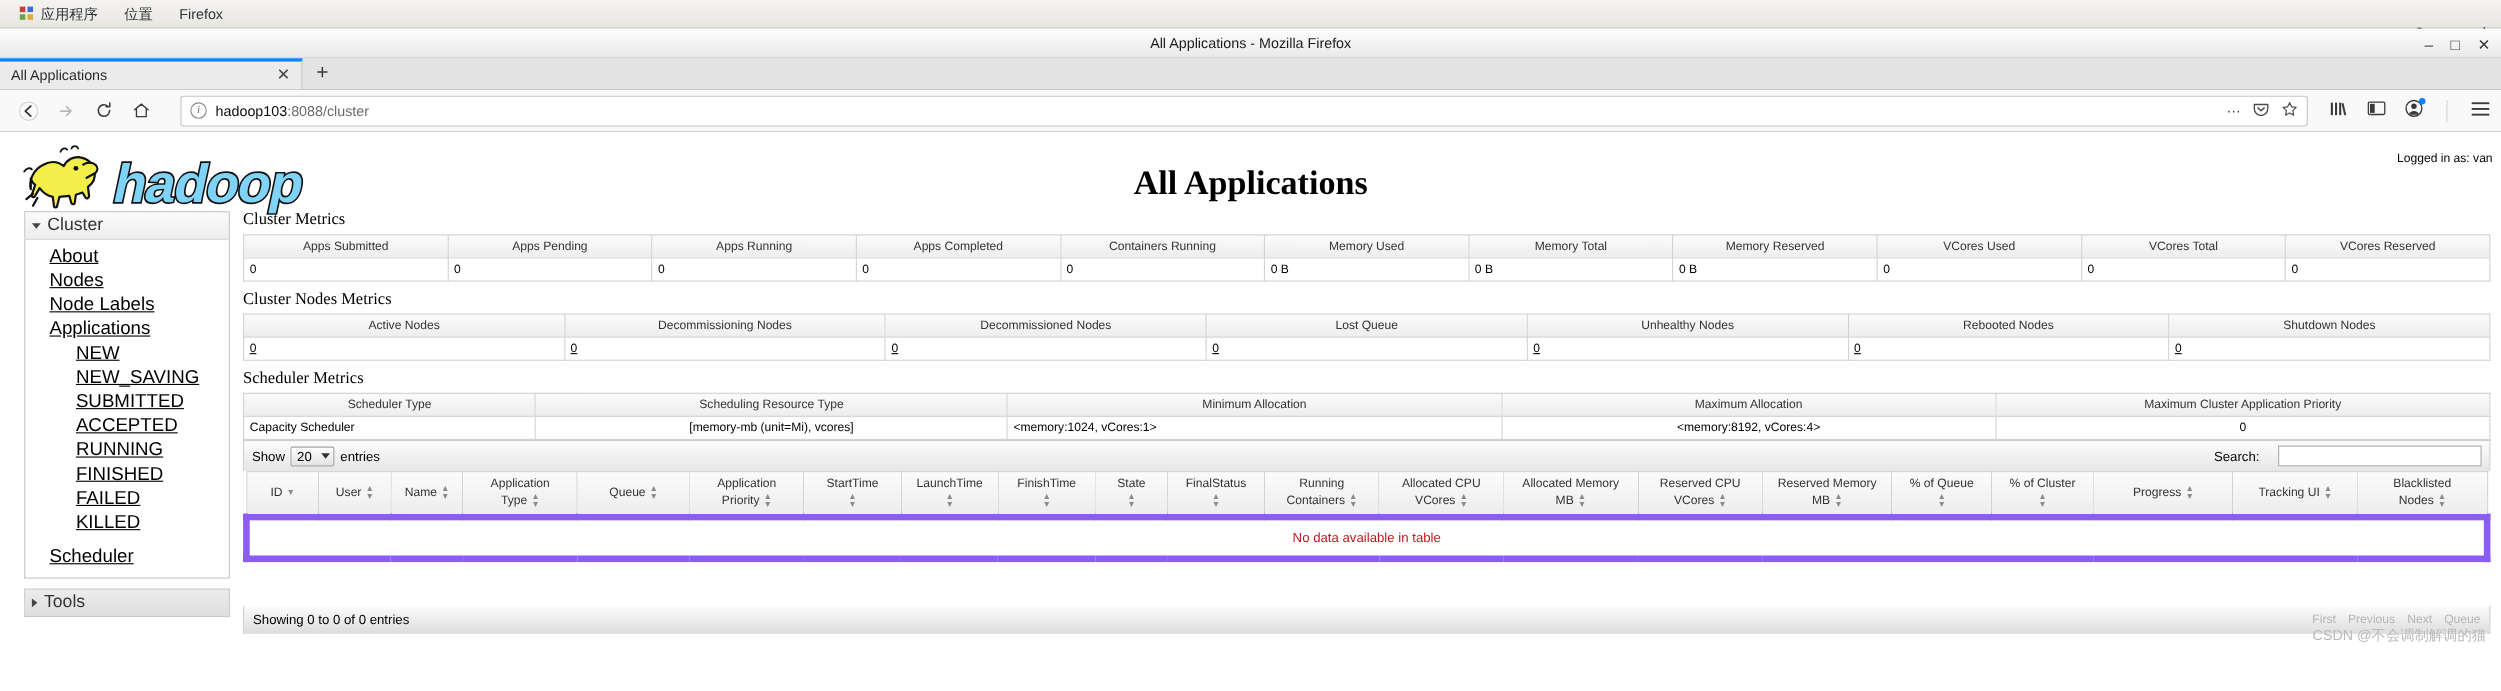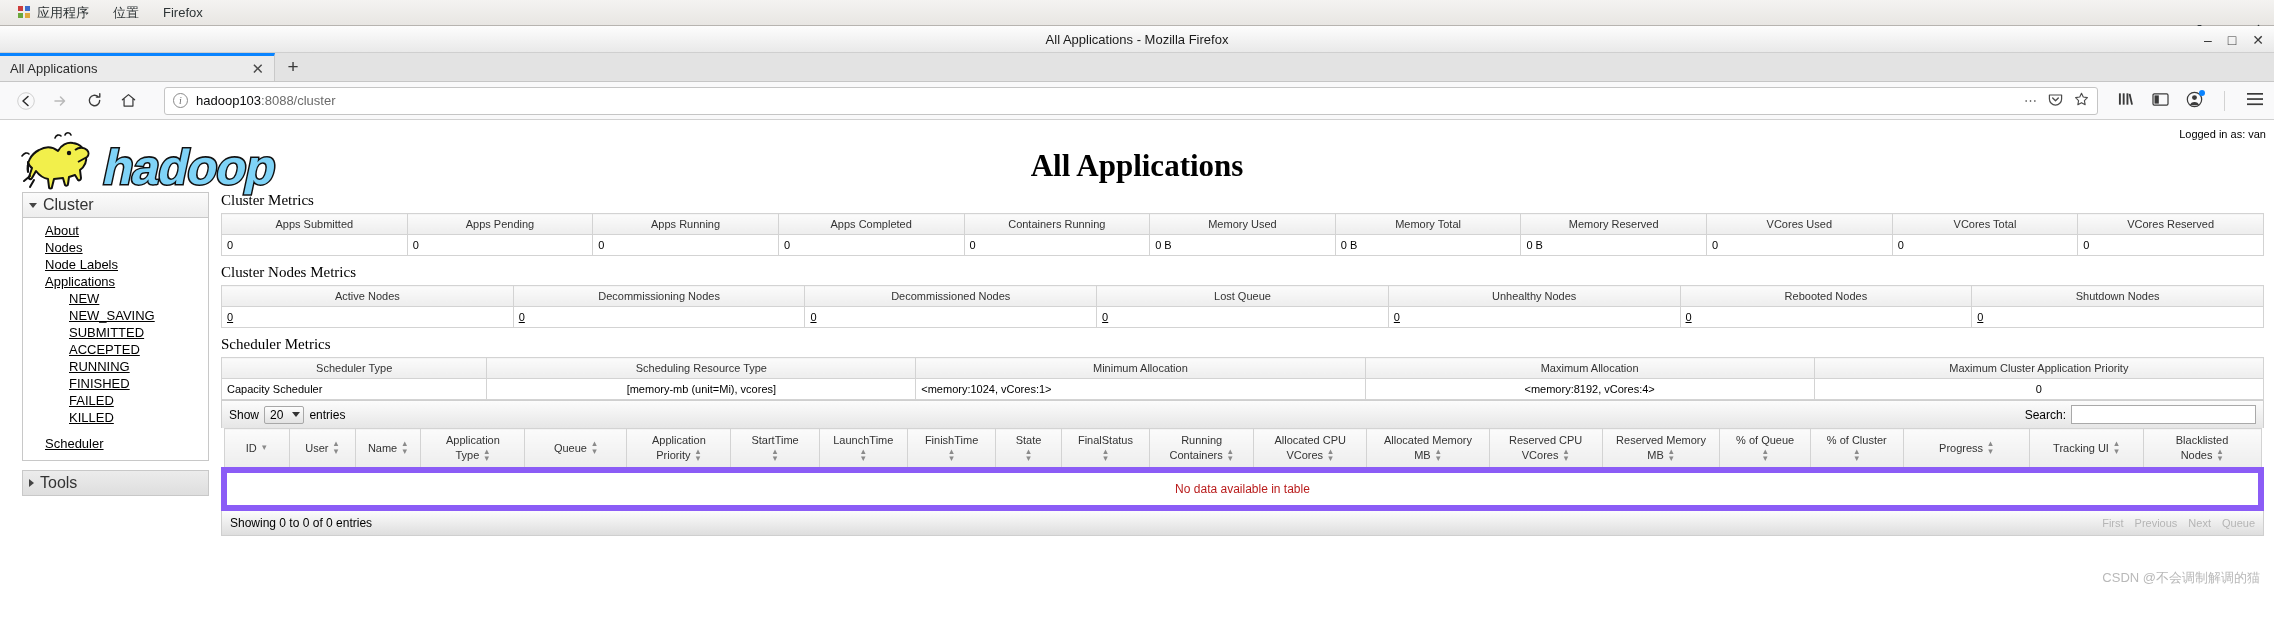--- a/index.html
+++ b/index.html
@@ -98,21 +98,21 @@
   }
   .url-text { flex:1; color:#6a6a6a; }
   .url-text b { color:#0c0c0d; font-weight: normal; }
   .urlbar-actions { display:flex; align-items:center; gap:11px; color:#4c4c4c; font-size:13px; }
   .ff-toolbar-right { display:flex; align-items:center; gap:17px; padding-left:10px; color:#3a3a3a; font-size:15px; }
   .ff-sep { width:1px; height:20px; background:#d2d2d2; margin:0 4px; }
 
   
   .page { position: relative; background:#ffffff; height: 475px; }
   .loggedin {
-    position:absolute; right: 8px; top: 8px;
+    position:absolute; right: 8px; top: 18px;
     font-size: 11px; color:#000;
   }
   .hadoop-logo { position:absolute; left: 8px; top: 6px; width: 300px; height: 78px; }
   .page-title {
     text-align:center; font-size: 31px; font-weight: bold;
     color:#000; padding-top: 28px; margin:0;
     font-family: "Liberation Serif", serif;
   }
 
   .content-row { display: flex; align-items: flex-start; padding-top: 8px; }
@@ -124,21 +124,21 @@
     padding: 3px 6px;
     font-size: 16px; color:#333;
     display:flex; align-items:center; gap:6px;
   }
   .caret-down { width:0;height:0;border-left:4px solid transparent;border-right:4px solid transparent;border-top:5px solid #444; }
   .caret-right { width:0;height:0;border-top:4px solid transparent;border-bottom:4px solid transparent;border-left:5px solid #444; }
   .panel-body {
     border:1px solid #c8c8c8; border-top:none;
     background:#fff; padding: 4px 0 8px 0;
   }
-  .nav-link { display:block; color:#000; text-decoration: underline; padding: 1px 0 1px 22px; font-size:13px; white-space: nowrap; }
+  .nav-link { display:block; color:#000; text-decoration: underline; padding: 1px 0 1px 22px; font-size:17px; white-space: nowrap; }
   .nav-link.sub { padding-left: 46px; }
   .nav-spacer { height: 9px; }
   .panel-head.tools { margin-top: 9px; background: linear-gradient(to bottom,#ececec,#dedede); }
 
   
   .main { flex: 1; margin-left: 12px; margin-right: 10px; min-width:0; }
   .sec-title { font-size: 15px; color:#000; margin: 0 0 4px 0; font-family:"Liberation Serif", serif; }
   .sec-title.sp { margin-top: 8px; }
 
   table.metrics { width:100%; border-collapse: collapse; font-size: 11px; table-layout: fixed; }
@@ -165,21 +165,21 @@
   }
   .dt-length { display:flex; align-items:center; gap:5px; }
   .dt-select {
     background: linear-gradient(to bottom,#fdfdfd,#e3e3e3);
     border:1px solid #a8a8a8; border-radius:2px;
     padding: 1px 3px 1px 5px;
     display:flex; align-items:center; gap:9px;
     font-size:12px;
   }
   .dt-select .cd { width:0;height:0;border-left:4px solid transparent;border-right:4px solid transparent;border-top:5px solid #333; }
-  .dt-filter { display:flex; align-items:center; gap:5px; }
+  .dt-filter { display:flex; align-items:center; gap:17px; }
   .dt-filter input {
     width: 185px; height: 19px;
     border:1px solid #a9a9a9; background:#fff;
     font-size:12px; padding: 0 3px;
     font-family:"Liberation Sans", sans-serif;
   }
 
   table.apps { width:100%; border-collapse: collapse; font-size: 11px; table-layout: fixed; }
   table.apps th {
     background: linear-gradient(to bottom,#fbfbfb 0%, #ededed 100%);
@@ -196,21 +196,21 @@
   .sort-ic { display:inline-block; width:7px; color:#8a8a8a; font-size:9px; line-height: .85; }
   .sort-ic u { display:block; text-decoration:none; }
   table.apps td.empty {
     border:6px solid #8b5cf6; background:#fff;
     text-align:center; padding: 9px 0; color:#b91c1c; font-size:12px;
   }
   .dt-footer {
     background: linear-gradient(to bottom,#fcfcfc,#dedede);
     border:1px solid #cfcfcf; border-top:none;
     display:flex; align-items:center; justify-content:space-between;
-    padding: 5px 8px; font-size: 12px; color:#000;
+    padding: 5px 8px; font-size: 12px; color:#000;margin-top:40px;
   }
   .dt-paginate { display:flex; align-items:flex-start; gap:11px; color:#b5b5b5; font-size:11px; }
 
   .watermark {
     position:absolute; right: 14px; bottom: 8px;
     font-size: 13px; color: #b9b9b9;
     white-space: nowrap;
   }
 </style>
 </head>

